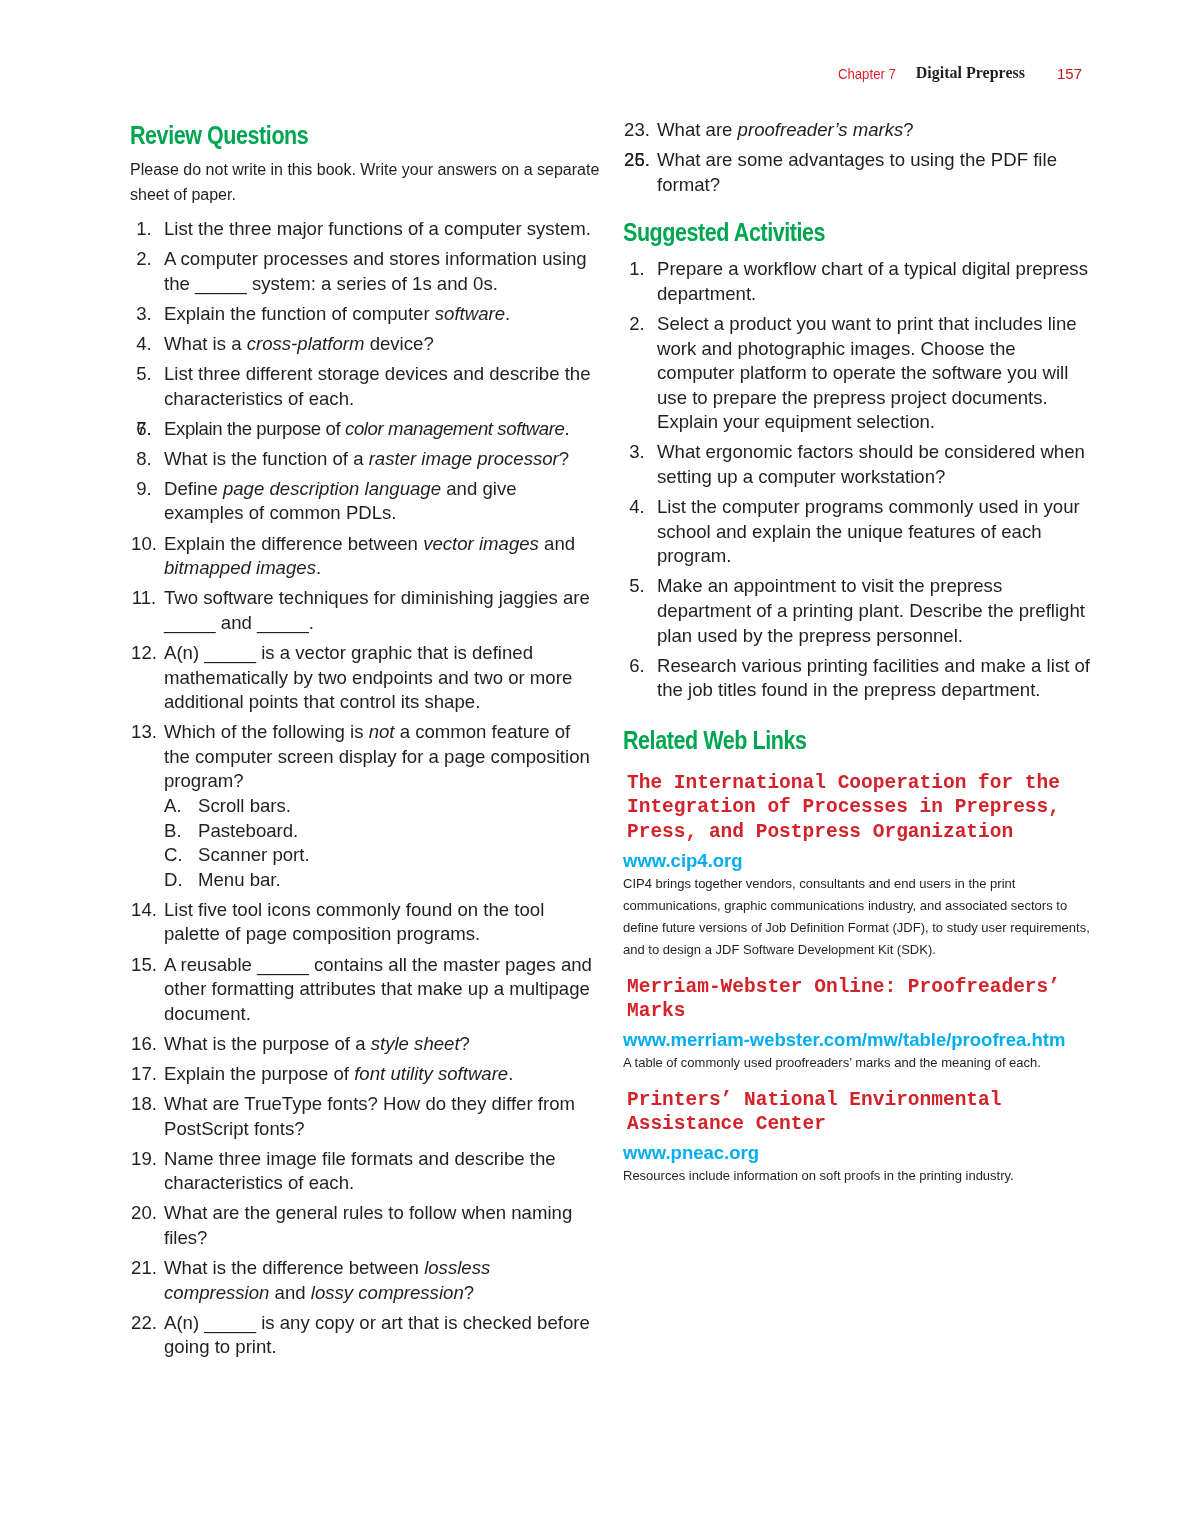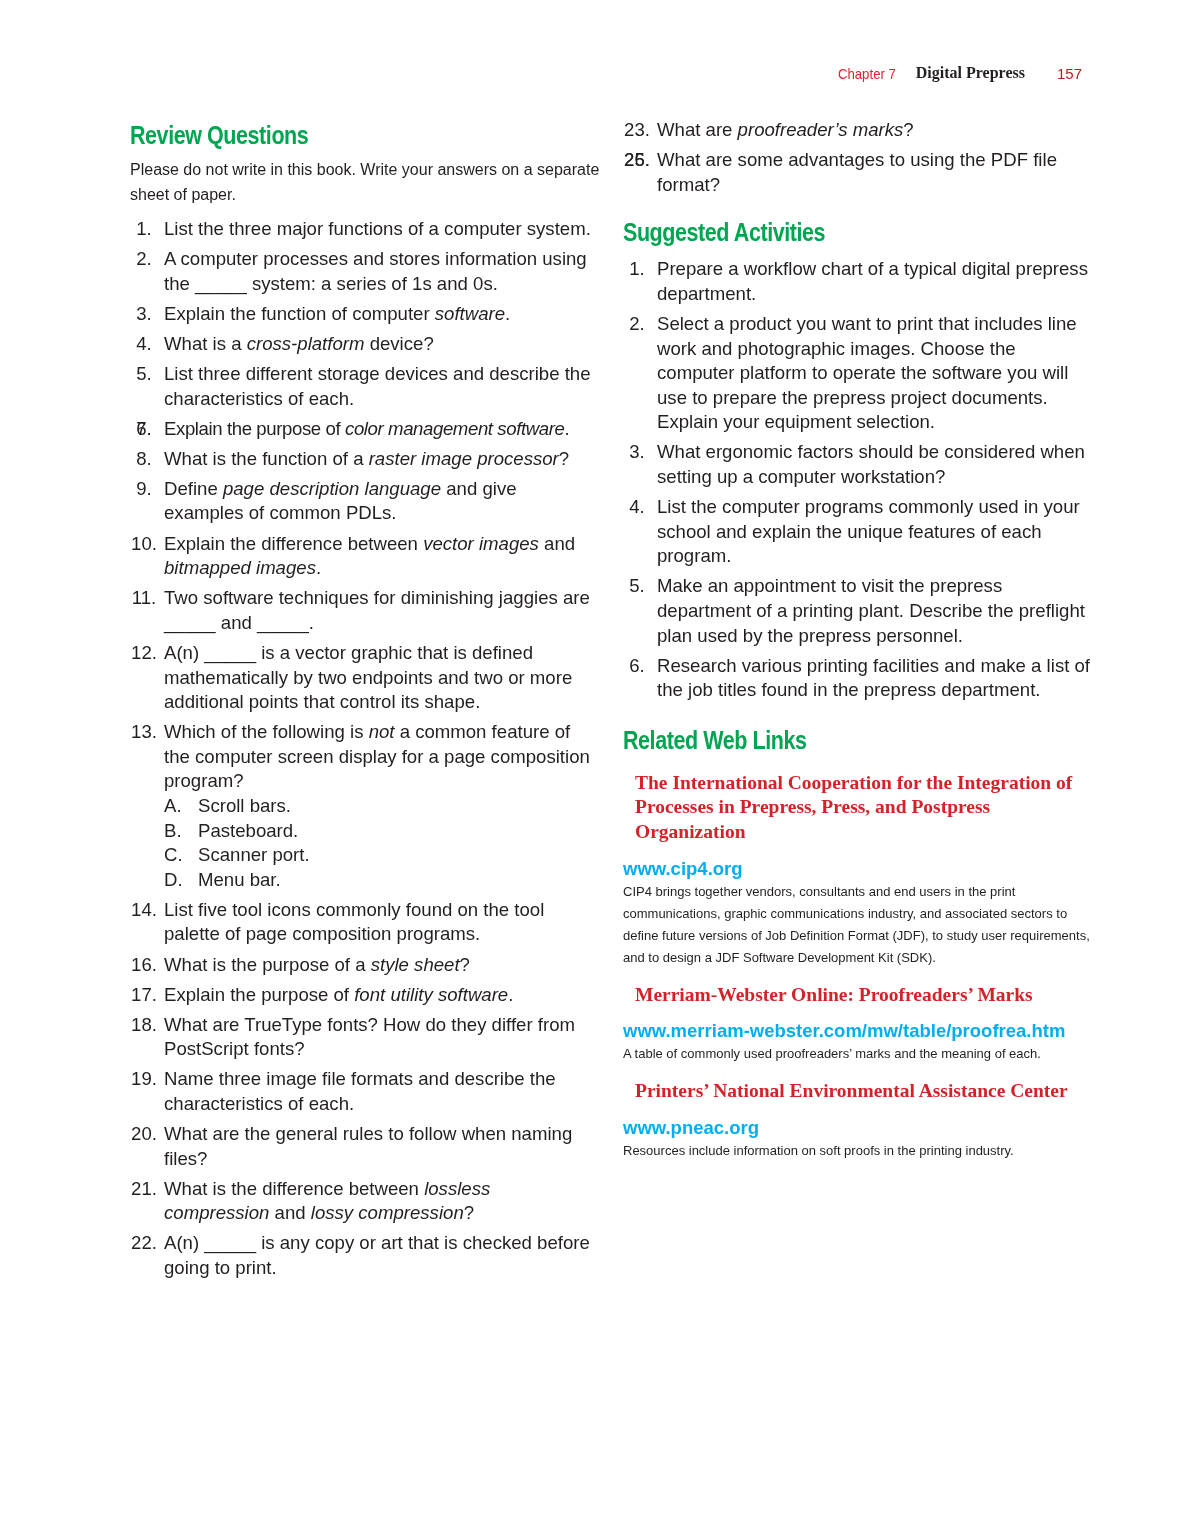--- a/index.html
+++ b/index.html
@@ -36,22 +36,22 @@
     .subopts { margin: 0; padding: 0; list-style: none; }
     .subopts li { padding-left: 34px !important; margin-bottom: 0 !important; }
     .subopts li .num { text-align: left !important; width: 30px !important; }
 
     .col-right ol.qlist li { margin-bottom: 5.5px; }
     .gap-heading { margin-top: 18px; }
     .gap-heading2 { margin-top: 20px; }
 
     .link-block { margin-top: 14px; }
     .link-title {
-      font-family: Liberation Serif, serif; font-weight: bold; color: #d2232a;
-      font-size: 19.5px; line-height: 24.6px; margin: 12px;
+      font-family: Liberation Mono, monospace; font-weight: bold; color: #d2232a;
+      font-size: 19.5px; line-height: 24.6px; margin: 4px;
     }
     .link-url {
       color: #00aeef; font-weight: bold; font-size: 18.5px; line-height: 24px; margin-top: 4px;
       text-decoration: none; display: block;
     }
     .link-desc { font-size: 13px; line-height: 22px; }
     .narrow { letter-spacing: -0.4px; }
   </style>
 </head>
 <body>
@@ -78,20 +78,21 @@
       <li><span class="num">10.</span><span>Explain the difference between <em>vector images</em> and <em>bitmapped images</em>.</span></li>
       <li><span class="num">11.</span><span>Two software techniques for diminishing jaggies are _____ and _____.</span></li>
       <li><span class="num">12.</span><span>A(n) _____ is a vector graphic that is defined mathematically by two endpoints and two or more additional points that control its shape.</span></li>
       <li><span class="num">13.</span><span>Which of the following is <em>not</em> a common feature of the computer screen display for a page composition program?</span><ul class="subopts qlist">
           <li><span class="num">A.</span><span>Scroll bars.</span></li>
           <li><span class="num">B.</span><span>Pasteboard.</span></li>
           <li><span class="num">C.</span><span>Scanner port.</span></li>
           <li><span class="num">D.</span><span>Menu bar.</span></li>
         </ul></li>
       <li><span class="num">14.</span><span>List five tool icons commonly found on the tool palette of page composition programs.</span></li>
+      <li><span class="num">15.</span><span>A reusable _____ contains all the master pages and other formatting attributes that make up a multipage document.</span></li>
       <li><span class="num">16.</span><span>What is the purpose of a <em>style sheet</em>?</span></li>
       <li><span class="num">17.</span><span>Explain the purpose of <em>font utility software</em>.</span></li>
       <li><span class="num">18.</span><span>What are TrueType fonts? How do they differ from PostScript fonts?</span></li>
       <li><span class="num">19.</span><span>Name three image file formats and describe the characteristics of each.</span></li>
       <li><span class="num">20.</span><span>What are the general rules to follow when naming files?</span></li>
       <li><span class="num">21.</span><span>What is the difference between <em>lossless compression</em> and <em>lossy compression</em>?</span></li>
       <li><span class="num">22.</span><span>A(n) _____ is any copy or art that is checked before going to print.</span></li>
     </ol>
 </div>
 

